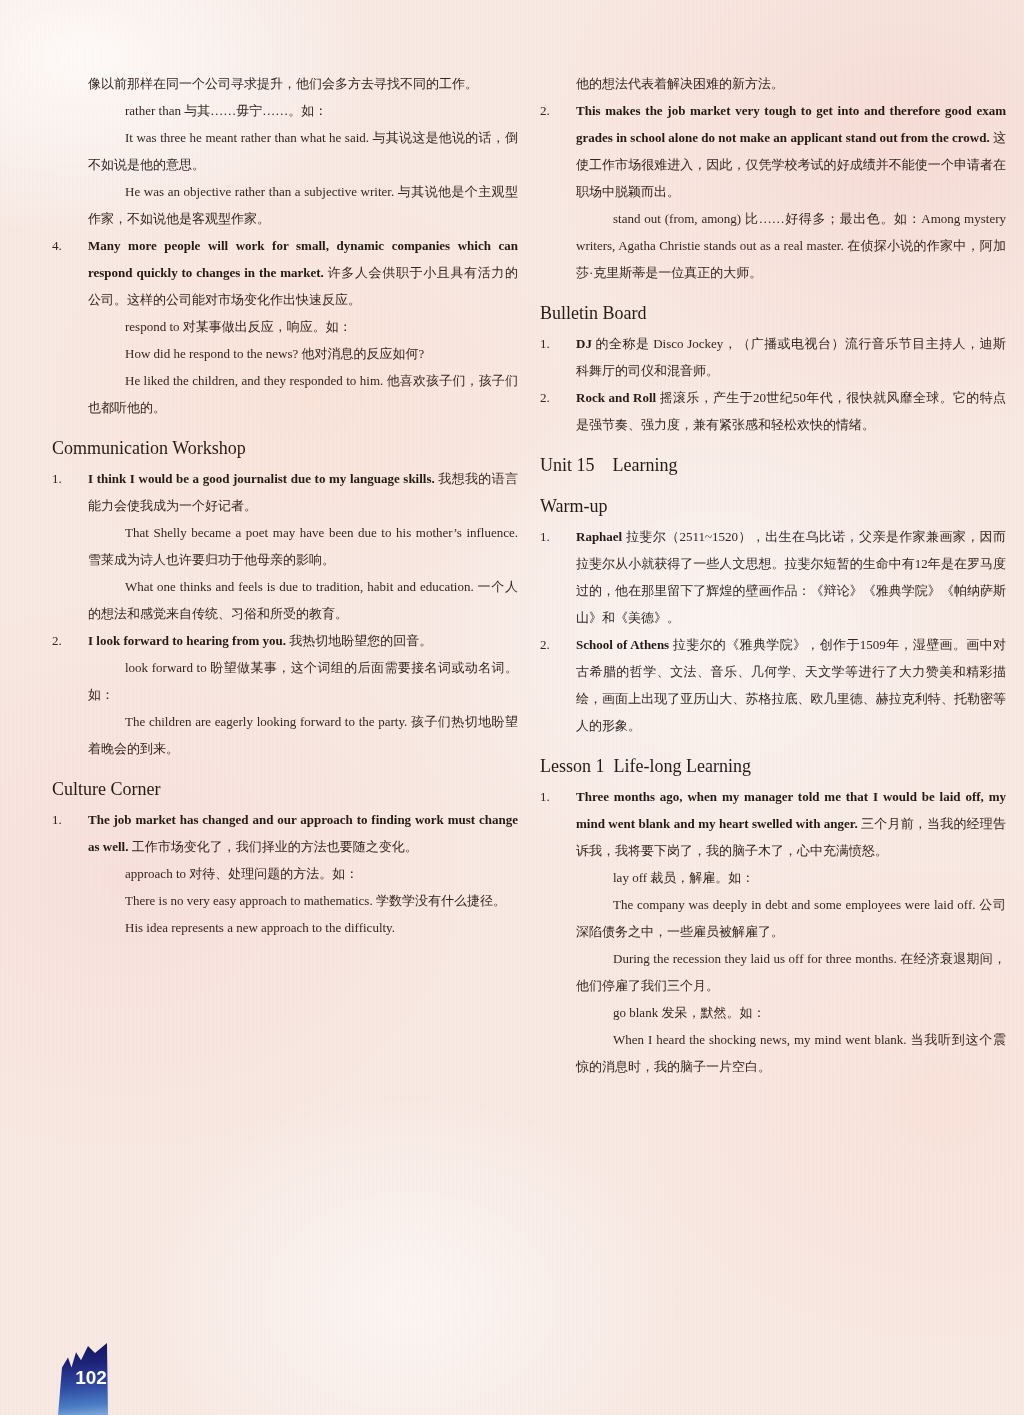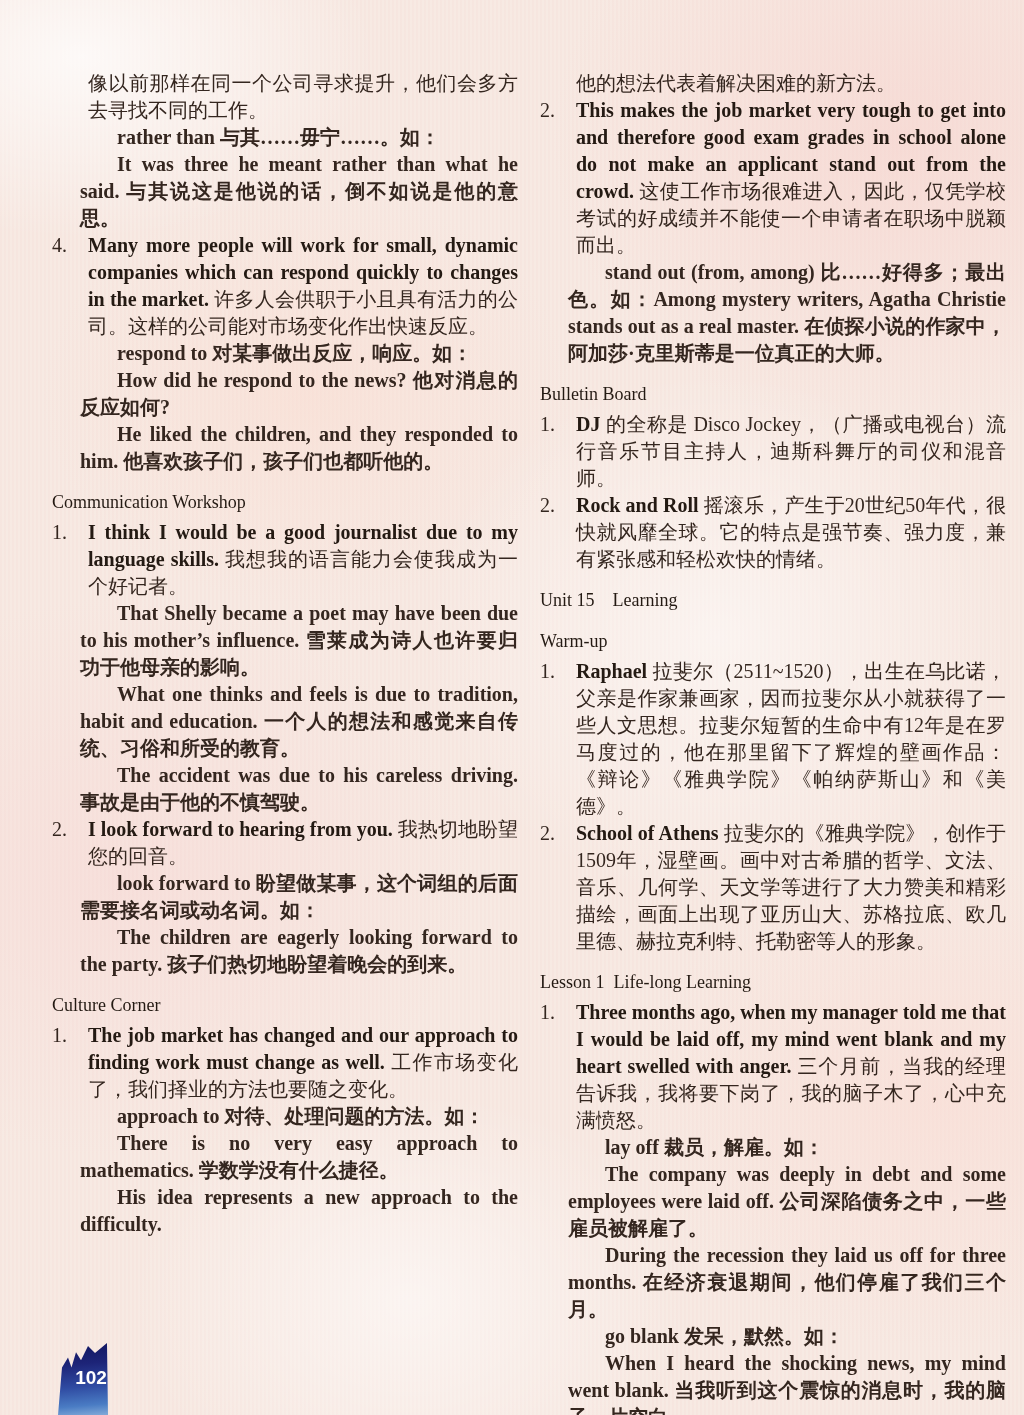--- a/index.html
+++ b/index.html
@@ -20,24 +20,24 @@
     font-family:"Liberation Serif", serif;
     color:#34261f;
   }
   .columns{
     display:flex;
     gap:22px;
     padding:70px 14px 0 52px;
     box-sizing:border-box;
   }
   .column{width:466px;flex:0 0 466px;}
-  .block{font-size:20px;line-height:27px;text-align:justify;}
+  .block{font-size:13px;line-height:27px;text-align:justify;}
   .item{position:relative;padding-left:36px;}
   .item .num{position:absolute;left:0;top:0;}
-  .example{margin-left:28px;text-indent:37px;font-weight:bold;}
+  .example{margin-left:36px;text-indent:37px;}
   .continuation{margin-left:36px;}
   .heading{
     font-weight:normal;
     font-size:18px;
     line-height:27px;
     color:#241a13;
     margin:14px 0 3px 0;
   }
   .bold{font-weight:bold;color:#241a13;}
   .italic{font-style:italic;}
@@ -61,29 +61,29 @@
 </style>
 </head>
 <body>
 
 <div class="page">
   <div class="columns">
       <div class="column">
         <div class="block continuation"><span class="normal">像以前那样在同一个公司寻求提升，他们会多方去寻找不同的工作。</span></div>
         <div class="block example"><span class="normal">rather than 与其……毋宁……。如：</span></div>
         <div class="block example"><span class="normal">It was three he meant rather than what he said. 与其说这是他说的话，倒不如说是他的意思。</span></div>
+        <div class="block example"><span class="normal">He was an objective rather than a subjective writer. 与其说他是个主观型作家，不如说他是客观型作家。</span></div>
         <div class="block item"><span class="num">4.</span><span class="bold">Many more people will work for small, dynamic companies which can respond quickly to changes in the market.</span><span class="normal"> 许多人会供职于小且具有活力的公司。这样的公司能对市场变化作出快速反应。</span></div>
         <div class="block example"><span class="normal">respond to 对某事做出反应，响应。如：</span></div>
         <div class="block example"><span class="normal">How did he respond to the news? 他对消息的反应如何?</span></div>
         <div class="block example"><span class="normal">He liked the children, and they responded to him. 他喜欢孩子们，孩子们也都听他的。</span></div>
         <div class="heading">Communication Workshop</div>
         <div class="block item"><span class="num">1.</span><span class="bold">I think I would be a good journalist due to my language skills.</span><span class="normal"> 我想我的语言能力会使我成为一个好记者。</span></div>
         <div class="block example"><span class="normal">That Shelly became a poet may have been due to his mother’s influence. 雪莱成为诗人也许要归功于他母亲的影响。</span></div>
         <div class="block example"><span class="normal">What one thinks and feels is due to tradition, habit and education. 一个人的想法和感觉来自传统、习俗和所受的教育。</span></div>
-        <div class="block example"><span class="normal">The accident was due to his careless driving. 事故是由于他的不慎驾驶。</span></div>
         <div class="block item"><span class="num">2.</span><span class="bold">I look forward to hearing from you.</span><span class="normal"> 我热切地盼望您的回音。</span></div>
         <div class="block example"><span class="normal">look forward to 盼望做某事，这个词组的后面需要接名词或动名词。如：</span></div>
         <div class="block example"><span class="normal">The children are eagerly looking forward to the party. 孩子们热切地盼望着晚会的到来。</span></div>
         <div class="heading">Culture Corner</div>
         <div class="block item"><span class="num">1.</span><span class="bold">The job market has changed and our approach to finding work must change as well.</span><span class="normal"> 工作市场变化了，我们择业的方法也要随之变化。</span></div>
         <div class="block example"><span class="normal">approach to 对待、处理问题的方法。如：</span></div>
         <div class="block example"><span class="normal">There is no very easy approach to mathematics. 学数学没有什么捷径。</span></div>
         <div class="block example"><span class="normal">His idea represents a new approach to the difficulty.</span></div>
       </div>
       <div class="column">

